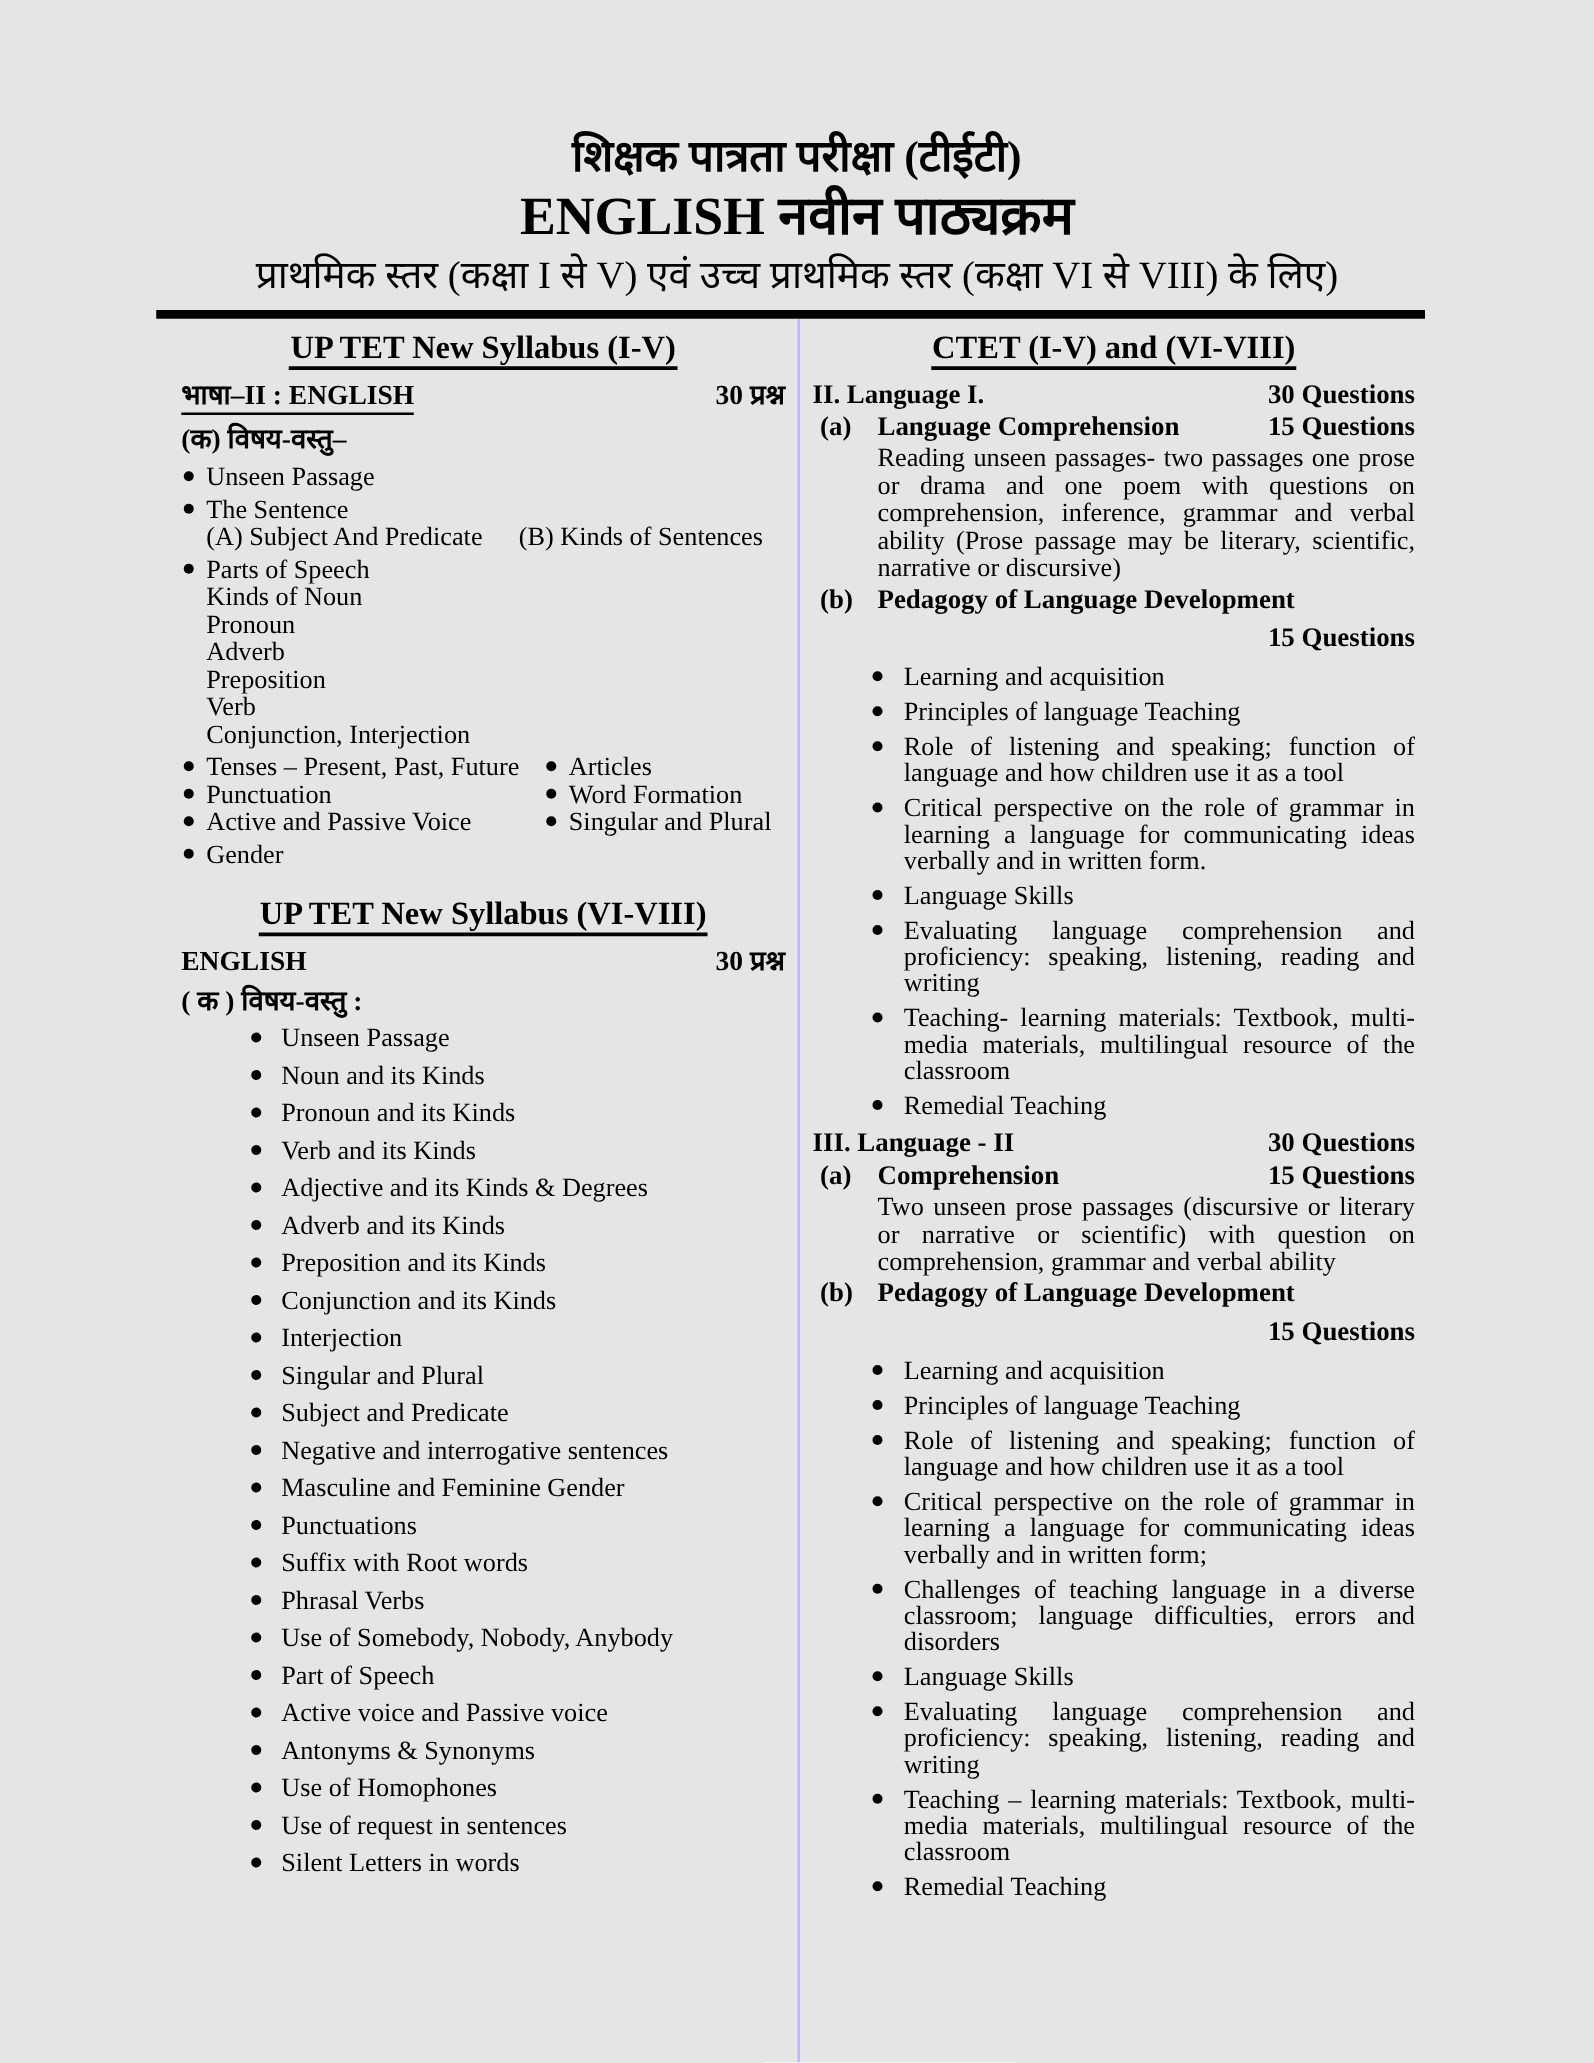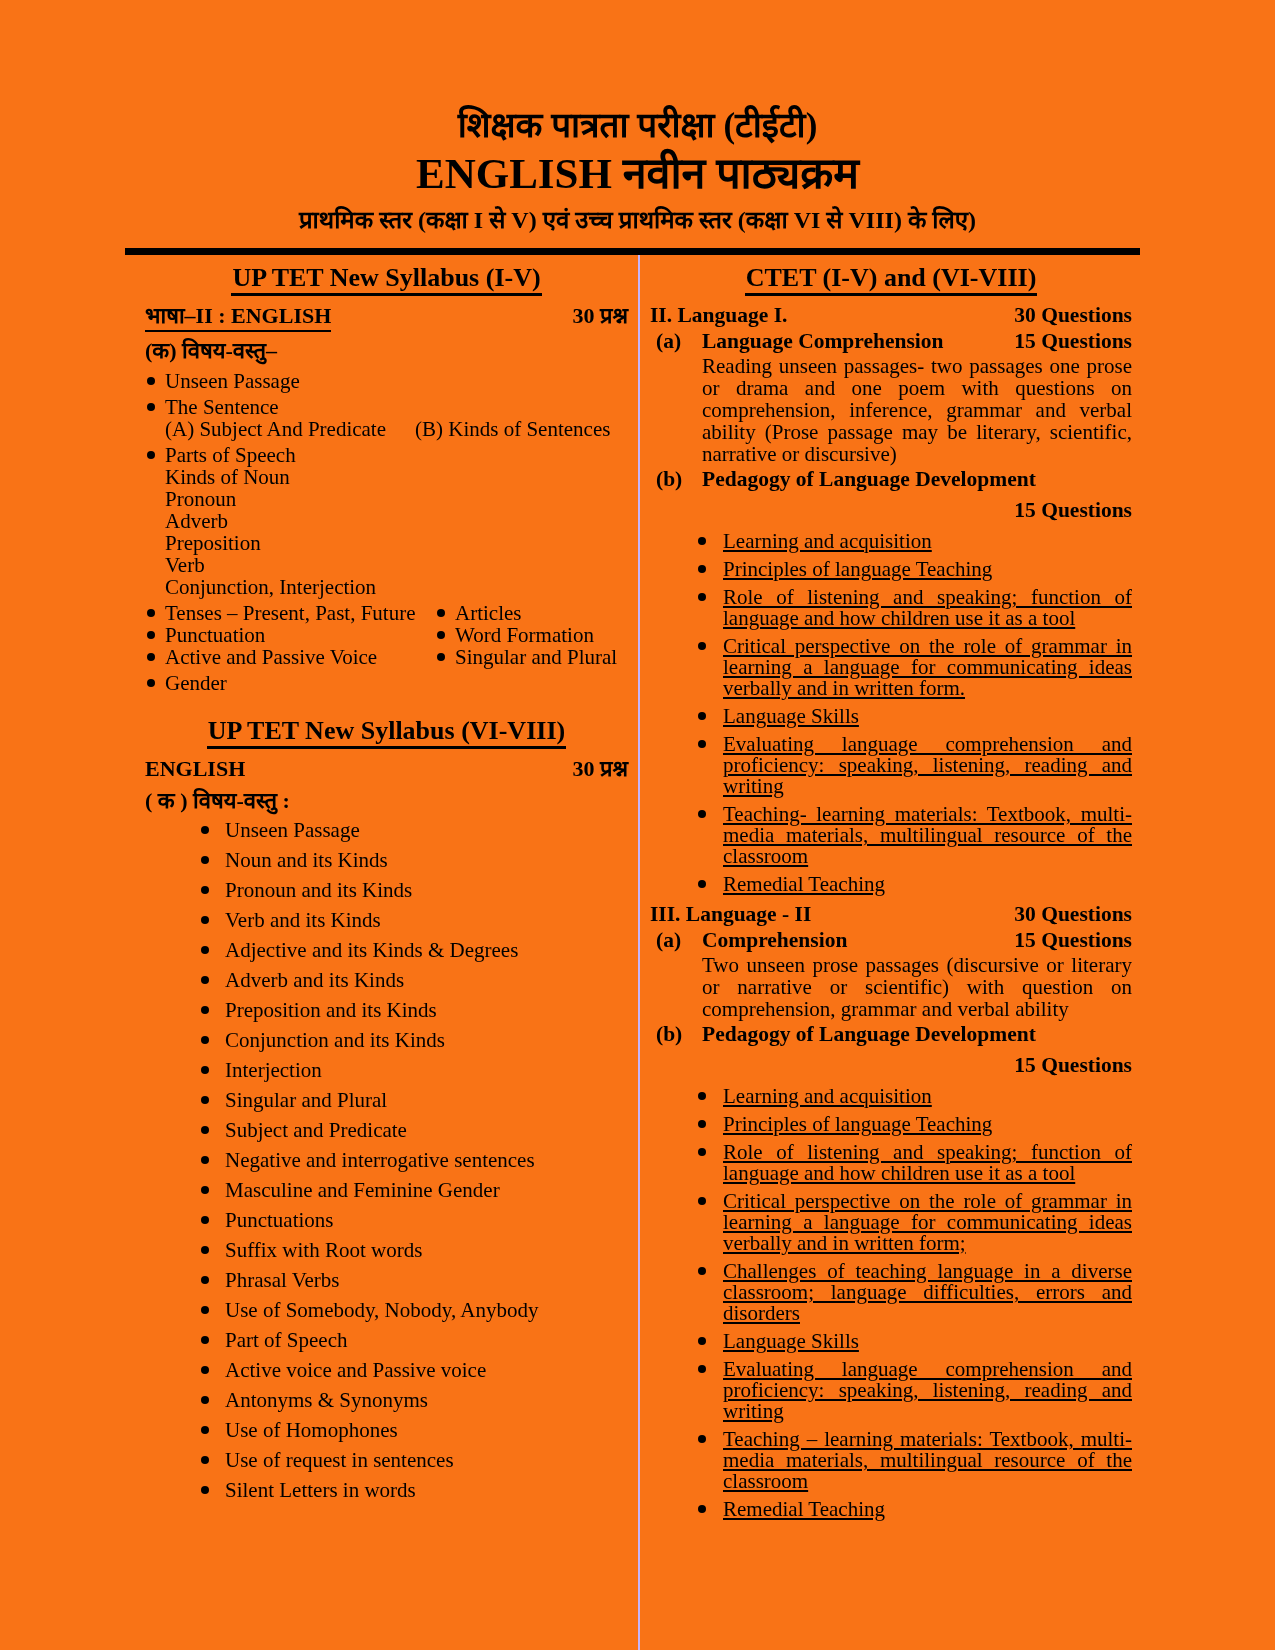--- a/index.html
+++ b/index.html
@@ -1,25 +1,25 @@
 <!DOCTYPE html>
 <html><head>
 <meta charset="utf-8">
 <style>
   html,body{margin:0;padding:0;background:#fff;}
   .page{
-    width:1275px;height:1650px;box-sizing:border-box;background:#f97316;color:#000;
+    width:1275px;height:1650px;box-sizing:border-box;background:#e5e5e5;color:#000;
     font-family:"Liberation Serif","DejaVu Serif",serif;
     padding-top:104px;overflow:hidden;position:relative;
   }
   
   header{text-align:center;}
   .t1{font-size:35px;line-height:44px;font-weight:700;}
   .t2{font-size:43px;line-height:52px;font-weight:700;}
-  .t3{font-size:24px;line-height:40px;font-weight:700;}
+  .t3{font-size:31px;line-height:40px;font-weight:400;}
   .rule{height:7px;background:#000;margin:8px 135px 0 125px;}
   .rule.bottom{margin-top:0;}
   
   .cols{display:flex;align-items:stretch;margin:0 135px 0 125px;height:1494px;overflow:hidden;}
   .col{box-sizing:border-box;}
   .col-left{width:513px;flex:none;padding:4px 10px 0 20px;}
   .col-right{flex:1;border-left:2px solid #c4b5fd;padding:4px 8px 0 10px;}
   .chead{font-size:26px;line-height:30px;font-weight:700;text-align:center;margin:4px 0 10px;}
   .chead span{border-bottom:3px solid #000;padding:0 1px 1px;}
   .mt{margin-top:22px;}
@@ -45,21 +45,21 @@
   
   .srow0{display:flex;justify-content:space-between;font-size:21.5px;line-height:25px;
          font-weight:700;margin:1px 0;}
   .srow{display:flex;font-size:21.5px;line-height:25px;font-weight:700;margin:1px 0;}
   .srow .mk{flex:none;width:52px;padding-left:6px;box-sizing:border-box;}
   .srow .lb{flex:1;}
   .srow .ct{flex:none;}
   .qline{font-size:21.5px;line-height:25px;font-weight:700;text-align:right;margin:6px 0 8px;}
   .para{font-size:21px;line-height:22px;text-align:justify;margin:0 0 2px 52px;}
   .rlist{margin:2px 0 0;}
-  .rlist li{padding-left:73px;margin:0 0 7px;text-align:justify;line-height:21px;text-decoration:underline;}
+  .rlist li{padding-left:73px;margin:0 0 7px;text-align:justify;line-height:21px;}
   .rlist li::before{left:48px;top:6px;}
   
   .footer{display:flex;align-items:baseline;margin:4px 135px 0 125px;
           font-size:22px;line-height:26px;font-weight:700;}
   .footer .fl{flex:1;white-space:pre;}
   .footer .fp{flex:none;}
   .footer .fr{flex:1;text-align:right;}
 </style>
 </head>
 <body>

